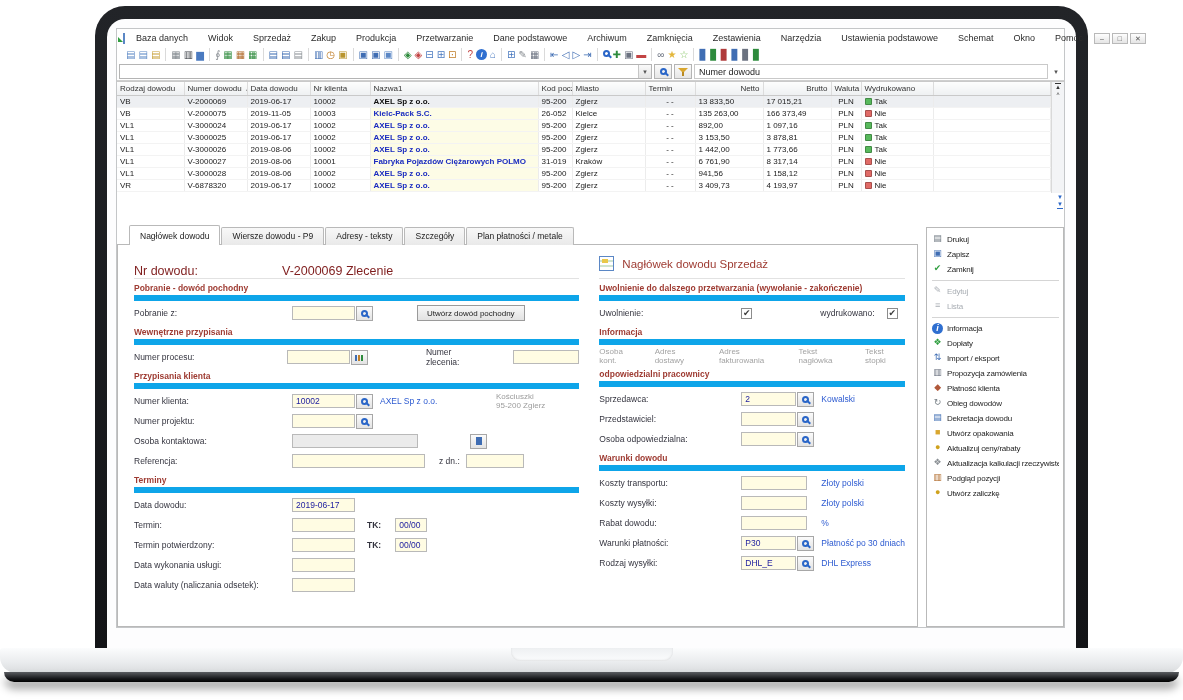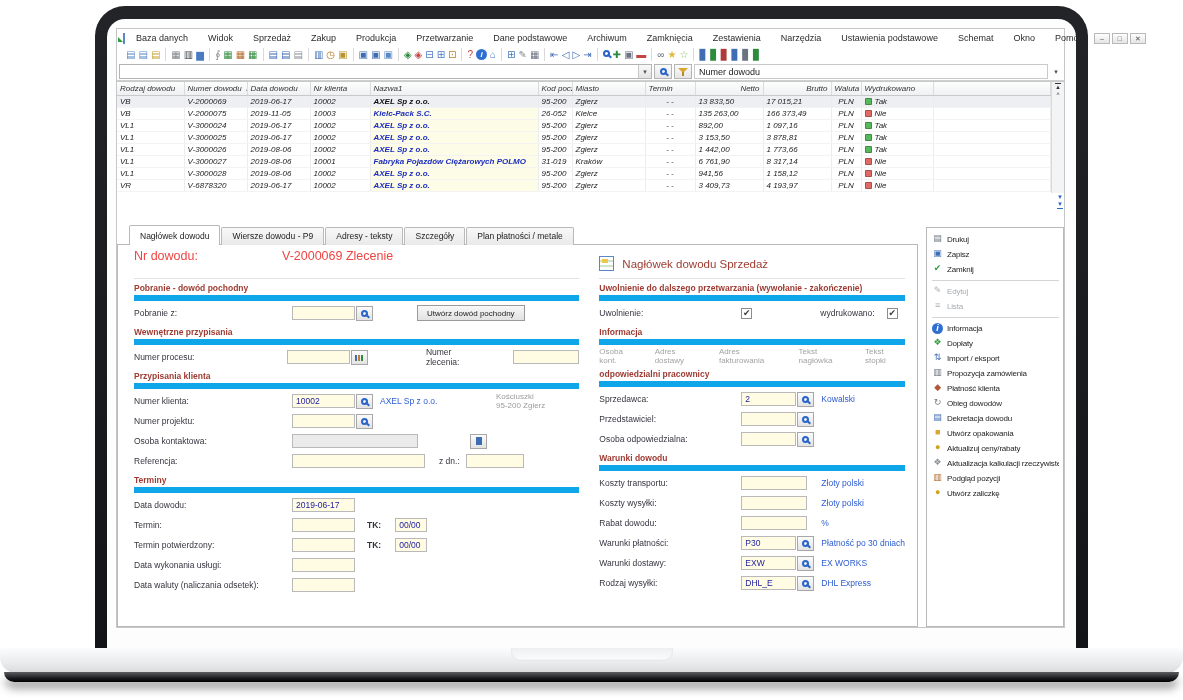--- a/index.html
+++ b/index.html
@@ -63,21 +63,21 @@
   .dropbox { width:13px; height:100%; background:linear-gradient(#fafafa,#e3e3e3);
     border-left:1px solid #c6c6c6; font-size:7px; line-height:13px; text-align:center; color:#555; }
   .sbtn { width:18px; height:15px; border:1px solid #b4b4b4; background:linear-gradient(#fbfbfb,#e6e6e6);
     display:grid; place-items:center; }
   .sfield { flex:1; height:15px; border:1px solid #c9c9c9; background:#fff;
     display:flex; align-items:center; padding:0 4px; color:#222; }
   .sarrow { width:12px; height:15px; font-size:7px; line-height:15px; text-align:center; color:#555; }
 
   
   .grid { position:relative; border-top:1px solid #c9c9c9; height:111px; }
-  table { border-collapse:collapse; table-layout:fixed; width:934px; font-size:8px;font-style:italic; }
+  table { border-collapse:collapse; table-layout:fixed; width:934px; font-size:8px; }
   th { height:13px; background:linear-gradient(#fdfdfd,#eef0f2); border-right:1px solid #dcdcdc;
     border-bottom:1px solid #c9c9c9; font-weight:normal; text-align:left; padding:0 3px;
     color:#333; overflow:hidden; white-space:nowrap; }
   td { height:12px; border-right:1px solid #ececec; border-bottom:1px solid #f3f3f3;
     padding:0 3px; overflow:hidden; white-space:nowrap; color:#222; }
   td.nm { background:#fdfce6; color:#1b2cc0; font-weight:bold; }
   tr.sel td { background:#edeff2; }
   tr.sel td.nm { color:#0f0f0f; }
   .ar { text-align:left; } .ac { text-align:center; }
   .wsq { display:inline-block; width:7px; height:7px; border-radius:1px; margin-right:3px;
@@ -94,22 +94,22 @@
   .detail { position:relative; height:400px; margin-top:5px; }
   .tabs { display:flex; gap:1px; height:18px; padding-left:12px; position:relative; z-index:2; }
   .tab { padding:3px 10px 0; font-size:8.5px; color:#222; background:linear-gradient(#f8f8f8,#e9e9e9);
     border:1px solid #b9b9b9; border-bottom:none; border-radius:2px 2px 0 0; white-space:nowrap; }
   .tab.active { background:#fff; margin-top:-2px; padding-top:5px; }
   .panel { position:absolute; left:0; right:146px; top:17px; bottom:0; border:1px solid #b9b9b9;
     background:#fff; display:flex; }
   .lcol { width:498px; padding:4px 8px 0 16px; }
   .rcol { flex:1; padding:4px 12px 0 12px; }
 
-  .dochead { display:flex; align-items:flex-start; height:30px; border-bottom:1px solid #e2e2e2;
-    color:#ef4444; font-size:12.5px; }
+  .dochead { display:flex; align-items:flex-end; height:30px; border-bottom:1px solid #e2e2e2;
+    color:#7f1d1d; font-size:12.5px; }
   .dhl { width:148px; }
   .rhead { display:flex; align-items:center; gap:8px; height:30px; border-bottom:1px solid #e2e2e2;
     color:#9e3b32; font-size:11.5px; }
   .sheet { width:15px; height:15px; border:1px solid #5b87c5; position:relative;
     background:repeating-linear-gradient(#fff 0 3px,#cfe3cf 3px 5px); }
   .sheet::after { content:""; position:absolute; left:2px; top:2px; width:6px; height:4px; background:#e9c84a; }
 
   .sect { color:#9e3b32; font-weight:bold; font-size:8.5px; border-bottom:6px solid #0ea5e9;
     padding:4px 0 2px; margin-bottom:2px; white-space:nowrap; }
   .frow { display:flex; align-items:center; height:20px; font-size:8.5px; color:#34343f; }
@@ -599,28 +599,20 @@
               </div>
               <div class="frow">
                 <span class="flab2">Warunki płatności:</span>
                 <input class="in w55" value="P30" style="">
                 <span class="fbtn">
                     <span class="mag"></span>
                   </span>
                 <span class="link">Płatność po 30 dniach</span>
               </div>
               <div class="frow">
-                <span class="flab2">Warunki dostawy:</span>
-                <input class="in w55" value="EXW" style="">
-                <span class="fbtn">
-                    <span class="mag"></span>
-                  </span>
-                <span class="link">EX WORKS</span>
-              </div>
-              <div class="frow">
                 <span class="flab2">Rodzaj wysyłki:</span>
                 <input class="in w55" value="DHL_E" style="">
                 <span class="fbtn">
                     <span class="mag"></span>
                   </span>
                 <span class="link">DHL Express</span>
               </div>
             </div>
           </div>
 

